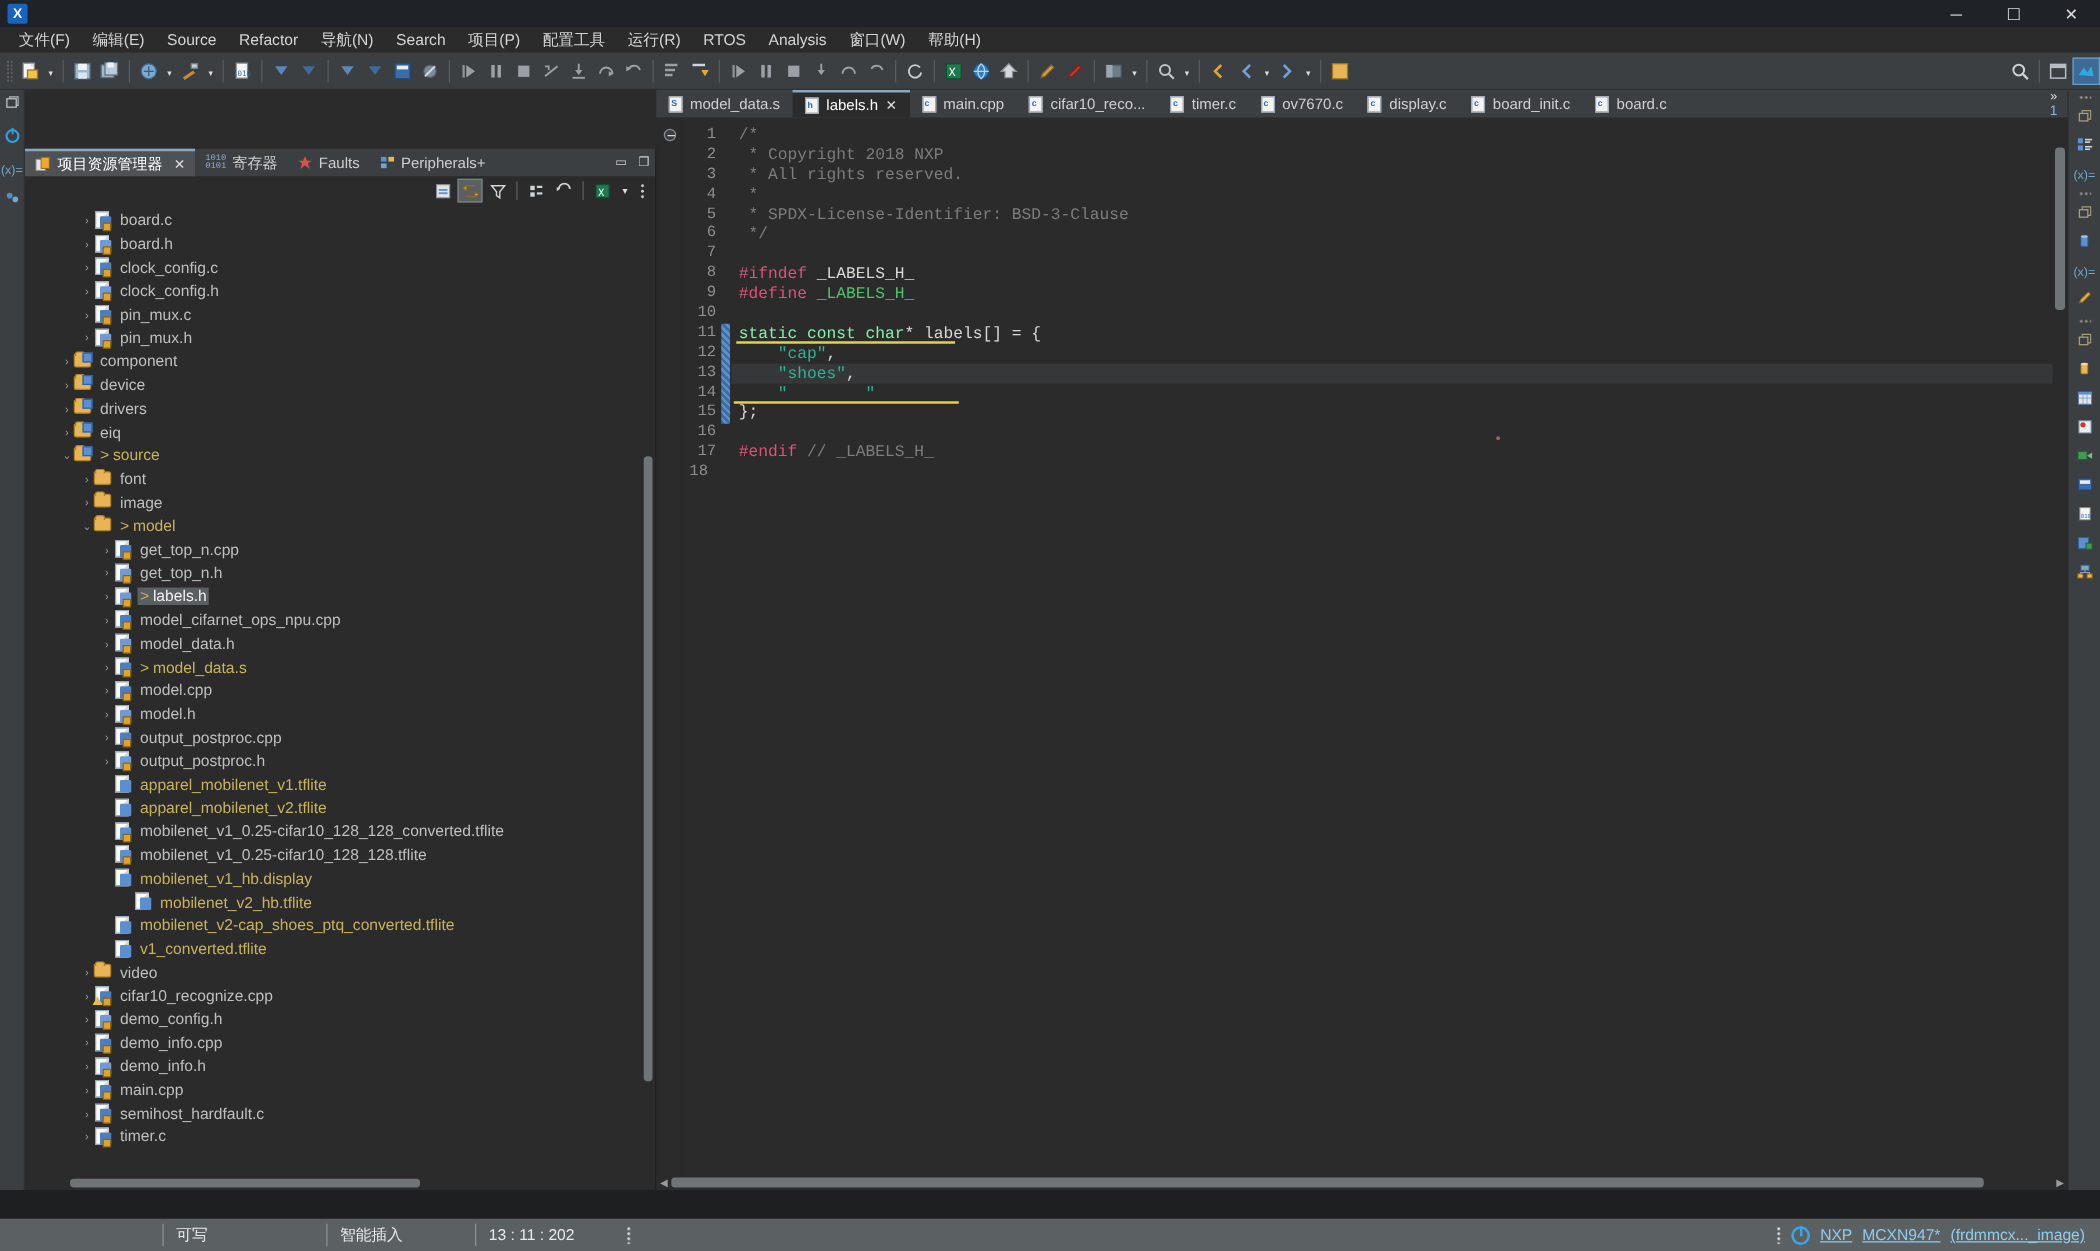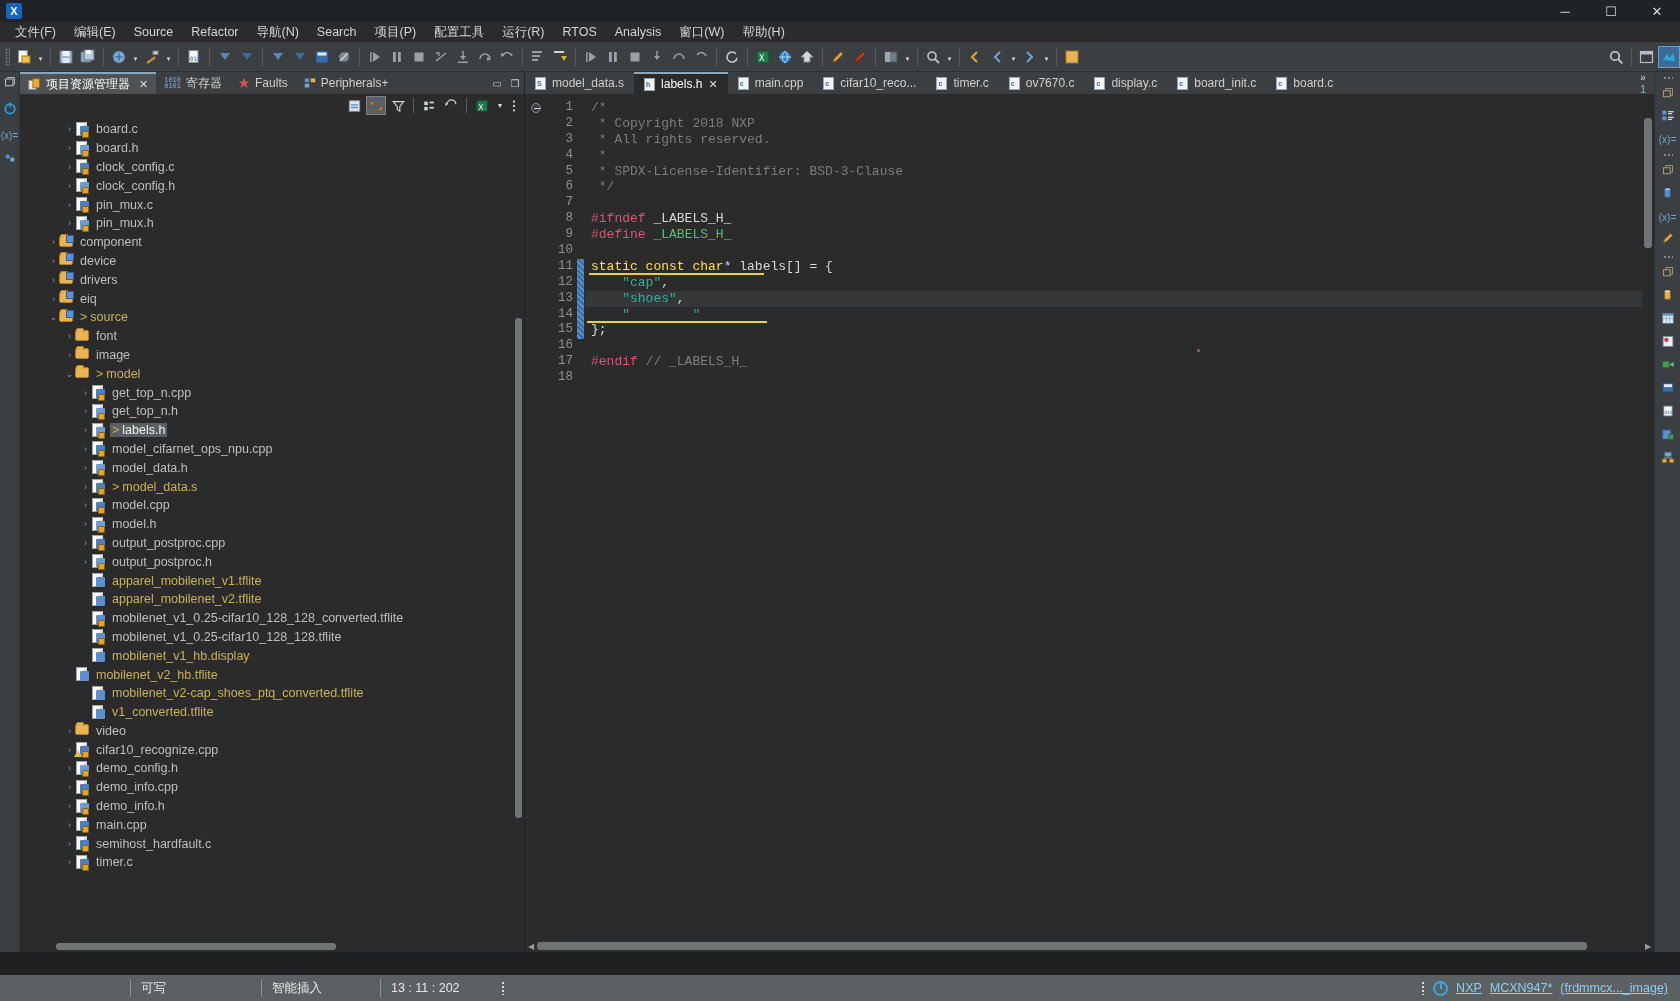--- a/index.html
+++ b/index.html
@@ -56,21 +56,21 @@
   #leftstrip{ width:20px; background:#3c3f41; border-right:1px solid #2e3133;
     display:flex; flex-direction:column; align-items:center; padding-top:4px; gap:10px;}
   
   #rightstrip{ width:26px; background:#3c3f41; border-left:1px solid #2e3133;
     display:flex; flex-direction:column; align-items:center; padding-top:4px; gap:7px;}
   .strip-dots{ width:10px;height:4px;
     background:radial-gradient(circle,#8a8a8a 1px,transparent 1.2px) 0 0/4px 4px;}
 
   
   #leftpanel{ width:505px; background:#2b2b2b; display:flex; flex-direction:column;
-     border-right:1px solid #1f2224; position:relative;}
+     border-right:1px solid #1f2224; position:relative;margin-top:47px;}
   #lp-tabs{ height:22px; background:#3c3f41; display:flex; align-items:stretch; position:relative; }
   .vtab{ display:flex; align-items:center; gap:5px; padding:0 8px; font-size:12px; color:#cfcfcf;}
   .vtab.active{ background:#4e5254; color:#ffffff; border-top:2px solid #8aa7c0;}
   .vtab .tab-x{ color:#ddd; font-size:11px; margin-left:4px;}
   #lp-tabs .panel-btns{ position:absolute; right:2px; top:0; height:22px; display:flex; align-items:center; gap:4px;}
   .panel-btns span{ width:14px;height:14px;display:flex;align-items:center;justify-content:center;color:#ccc;font-size:10px;}
 
   #lp-toolbar{ height:24px; background:#2b2b2b; display:flex; align-items:center;
      justify-content:flex-end; padding-right:4px; gap:2px; border-bottom:1px solid #2b2b2b;}
   .lpb{ width:20px;height:19px;display:flex;align-items:center;justify-content:center;}
@@ -123,21 +123,21 @@
   #fold-col{ width:20px; background:#2b2b2b; }
   #gutter{ width:32px; background:#2b2b2b; text-align:right; padding-right:4px;
       color:#8f8f8f; font-family:"Liberation Mono", monospace; font-size:12.5px; line-height:15.9px; padding-top:6px;}
   #marker-col{ width:8px; background:#2b2b2b; position:relative; padding-top:6px;}
   #code{ flex:1; position:relative; font-family:"Liberation Mono", monospace;
       font-size:13px; line-height:15.9px; padding-top:6px; white-space:pre; color:#cfcfcf; overflow:hidden;}
   .cl{ height:15.9px; padding-left:6px; position:relative;}
   .cl.cur{ background:#353739; }
   .cmt{ color:#7d7d7d; }
   .pre{ color:#e0527a; }
-  .kw{ color:#fde047;text-align:center; }
+  .kw{ color:#86efac;text-align:center; }
   .str{ color:#2eb398; }
   .grn{ color:#4fc36a; }
   .plain{ color:#d8d8d8; }
   .blue-bar{ position:absolute; left:0; width:7px; background:
       repeating-linear-gradient(45deg,#3a6ea5 0 2px,#5b8fc7 2px 4px); }
 
   #ed-vscroll{ position:absolute; right:0; top:22px; bottom:11px; width:12px; background:#2b2b2b;}
   #ed-vscroll .thumb{ position:absolute; left:2px; top:2px; width:8px; height:130px; background:#6f7477;border-radius:3px;}
   #ed-hscroll{ height:12px; background:#2b2b2b; display:flex; align-items:center; position:relative;}
   #ed-hscroll .arrowL,#ed-hscroll .arrowR{ width:12px;text-align:center;color:#9a9a9a;font-size:8px;}
@@ -819,21 +819,21 @@
           <span class="nm">mobilenet_v1_0.25-cifar10_128_128.tflite</span>
         </div>
         <div class="row" style="padding-left: 60px;">
           <span class="chev"></span>
           <span class="ficon">
             <span class="doc pg"></span>
             <span class="badge q"></span>
           </span>
           <span class="nm yellow">mobilenet_v1_hb.display</span>
         </div>
-        <div class="row" style="padding-left: 44px;">
+        <div class="row" style="padding-left: 76px;">
           <span class="chev"></span>
           <span class="ficon">
             <span class="doc pg"></span>
             <span class="badge q"></span>
           </span>
           <span class="nm yellow">mobilenet_v2_hb.tflite</span>
         </div>
         <div class="row" style="padding-left: 60px;">
           <span class="chev"></span>
           <span class="ficon">
@@ -1010,21 +1010,21 @@
           <div style="height: 15.9px;">8</div>
           <div style="height: 15.9px;">9</div>
           <div style="height: 15.9px;">10</div>
           <div style="height: 15.9px;">11</div>
           <div style="height: 15.9px;">12</div>
           <div style="height: 15.9px;">13</div>
           <div style="height: 15.9px;">14</div>
           <div style="height: 15.9px;">15</div>
           <div style="height: 15.9px;">16</div>
           <div style="height: 15.9px;">17</div>
-          <div style="height: 15.9px;">18</div>
+          <div style="height: 15.9px; text-align: center;">18</div>
         </div>
       <div id="marker-col">
         <div class="blue-bar" style="top: 165px; height: 79.5px;"></div>
       </div>
       <div id="code"><div class="cl"><span class="cmt">/*</span></div><div class="cl"><span class="cmt"> * Copyright 2018 NXP</span></div><div class="cl"><span class="cmt"> * All rights reserved.</span></div><div class="cl"><span class="cmt"> *</span></div><div class="cl"><span class="cmt"> * SPDX-License-Identifier: BSD-3-Clause</span></div><div class="cl"><span class="cmt"> */</span></div><div class="cl"><span class="plain"></span></div><div class="cl"><span class="pre">#ifndef</span><span class="plain"> _LABELS_H_</span></div><div class="cl"><span class="pre">#define</span><span class="plain"> </span><span class="grn">_LABELS_H_</span></div><div class="cl"><span class="plain"></span></div><div class="cl" style="position: relative;"><span class="kw">static const char</span><span class="plain">* labels[] = {</span><div style="position: absolute; left: 4px; top: 14.5px; width: 175px; height: 2px; background: rgb(230, 210, 58);"></div></div><div class="cl"><span class="plain">    </span><span class="str">"cap"</span><span class="plain">,</span></div><div class="cl cur"><span class="plain">    </span><span class="str">"shoes"</span><span class="plain">,</span></div><div class="cl" style="position: relative;"><span class="plain">    </span><span class="str">"        "</span><div style="position: absolute; left: 2px; top: 14.5px; width: 180px; height: 2px; background: rgb(230, 210, 58);"></div></div><div class="cl"><span class="plain">};</span></div><div class="cl"><span class="plain"></span></div><div class="cl"><span class="pre">#endif</span><span class="cmt"> // _LABELS_H_</span></div><div class="cl"><span class="plain"></span></div><div style="position: absolute; left: 612px; top: 255px; width: 3px; height: 3px; background: rgb(154, 106, 90); border-radius: 50%;"></div></div>
       <div id="ed-vscroll">
         <div class="thumb"></div>
       </div>
     </div>
     <div id="ed-hscroll">

